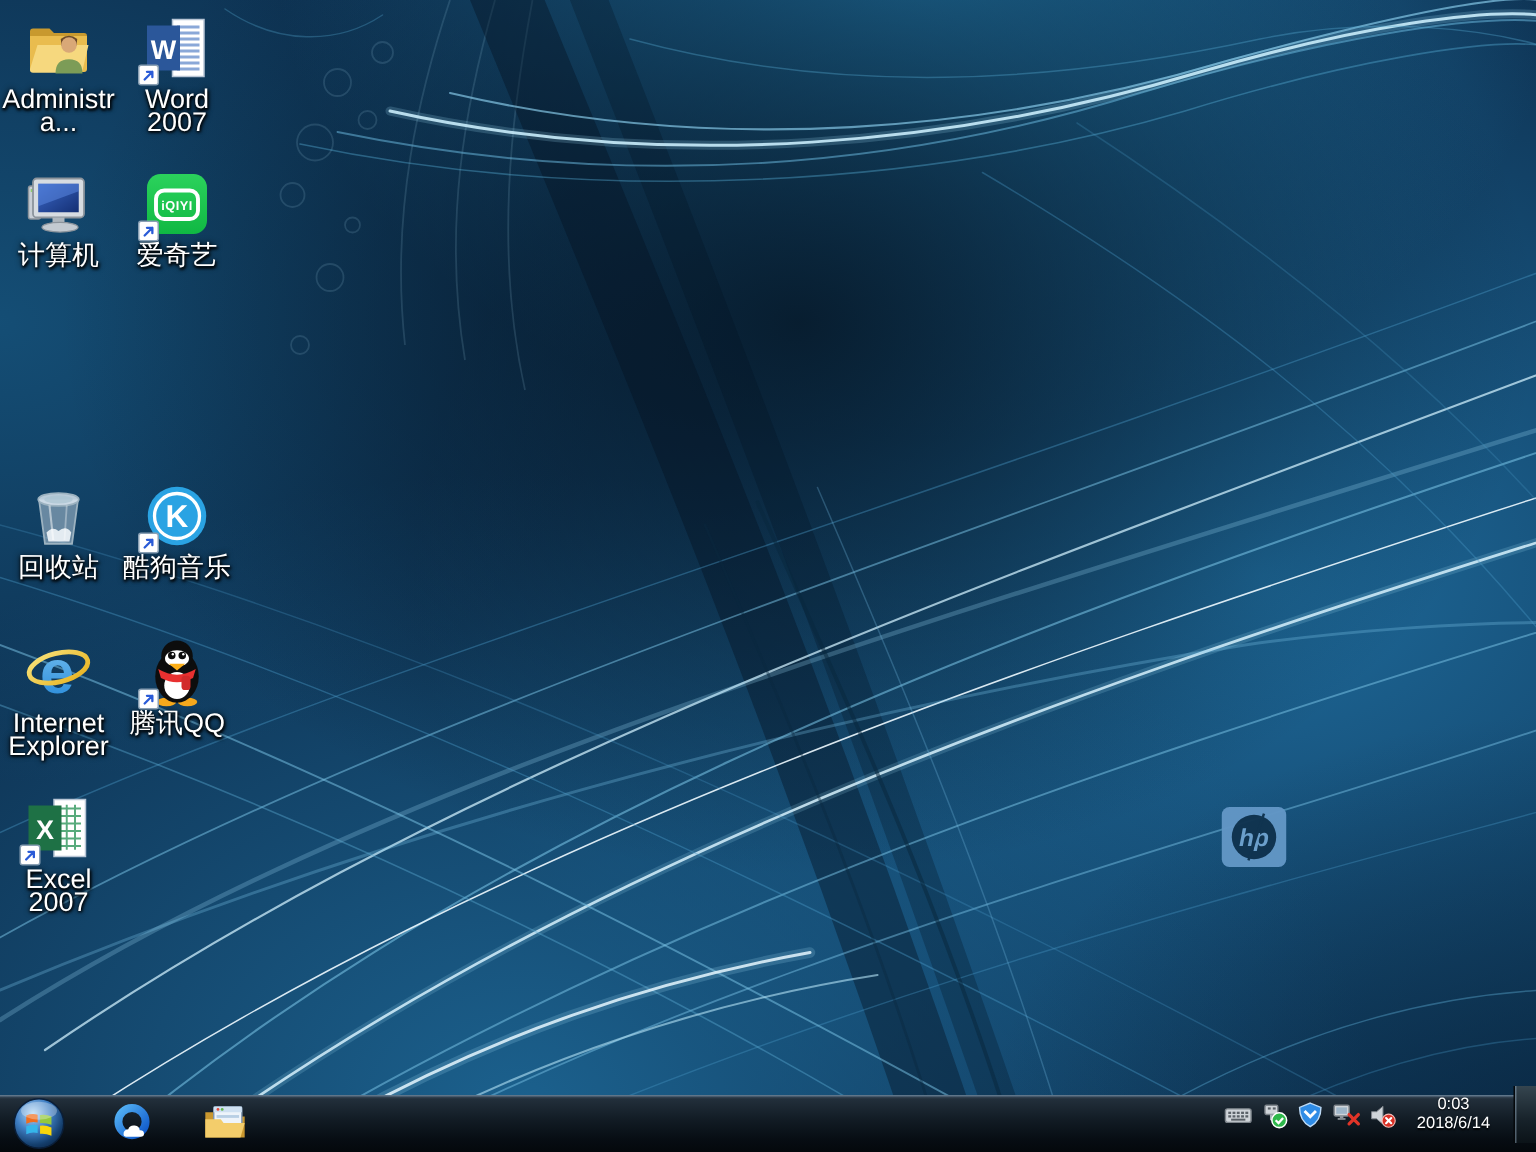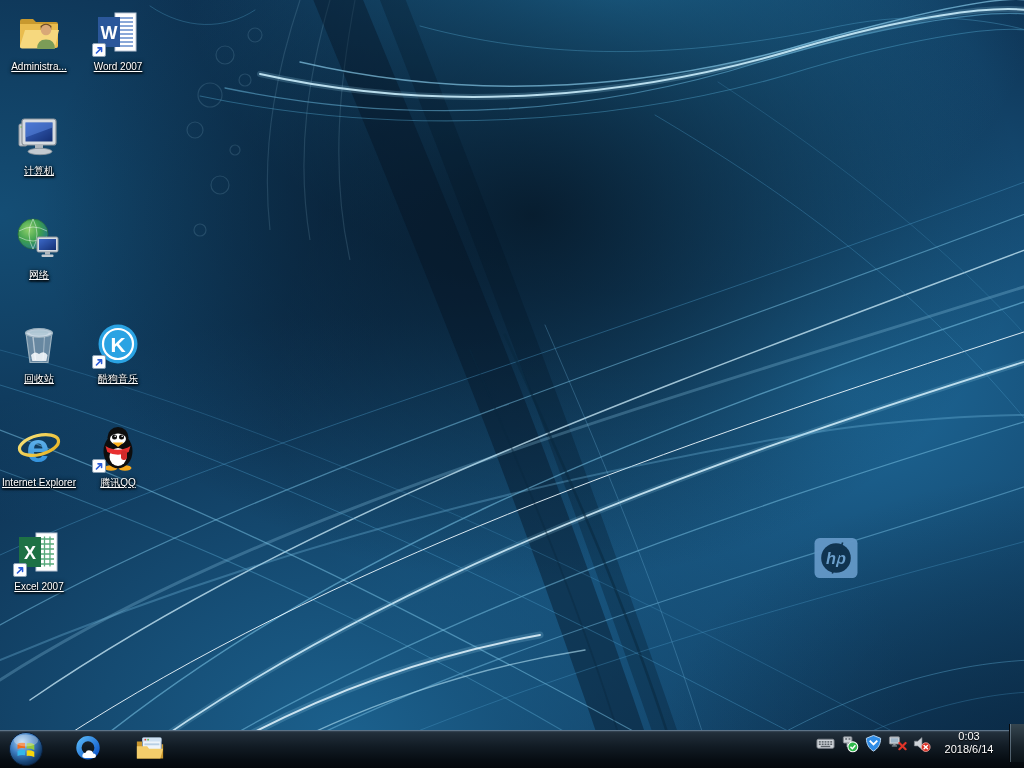--- a/index.html
+++ b/index.html
@@ -11,22 +11,22 @@
   
   .desktop-icon{position:absolute;width:78px;text-align:center;cursor:default;}
   .c0{left:0px}.c1{left:79px}
   .r0{top:8px}.r1{top:112px}.r2{top:216px}.r3{top:320px}
   .r4{top:424px}.r5{top:528px}.r6{top:632px}
   .art{width:48px;height:48px;margin:0 auto;position:relative;}
   .art>svg{width:48px;height:48px;display:block;}
   .sc{position:absolute;left:-2px;bottom:-1px;width:14px;height:14px;background:#fff;
       border:1px solid #8aa0b4;border-radius:2px;box-sizing:border-box;}
   .sc svg{width:100%;height:100%;display:block;}
-  .lbl{margin-top:3px;font-size:10px;line-height:15px;color:#fff;word-wrap:break-word;
-       text-shadow:0 1px 2px #000,0 0 4px rgba(0,0,0,.9),1px 1px 2px rgba(0,0,0,.85);text-decoration:underline;}
+  .lbl{margin-top:3px;font-size:18px;line-height:15px;color:#fff;word-wrap:break-word;
+       text-shadow:0 1px 2px #000,0 0 4px rgba(0,0,0,.9),1px 1px 2px rgba(0,0,0,.85);}
 
   
   .hp{position:absolute;left:807px;top:538px;width:58px;height:40px;opacity:.96;}
   .hp svg{width:100%;height:100%;display:block;}
 
   
   .taskbar{position:absolute;left:0;bottom:0;width:1024px;height:38px;
     background:linear-gradient(180deg,#46586a 0%,#222f3b 7%,#121c25 42%,#070d13 78%,#04080c 100%);
     box-shadow:inset 0 1px 0 rgba(150,180,205,.35);}
   .start{position:absolute;left:8px;top:1px;width:36px;height:36px;border:none;background:transparent;padding:0;}
@@ -238,34 +238,36 @@
       <rect x="7" y="7" width="34" height="26" rx="2.5" fill="#d7dce1" stroke="#8c949c" stroke-width="1.2"></rect>
       <rect x="10.5" y="10.5" width="27" height="19" fill="url(#gradScreen)"></rect>
       <path d="M10.5 10.5 h27 v5 l-27 10 Z" fill="#5a86e0" opacity=".55"></path>
       <rect x="20" y="33" width="8" height="3.5" fill="#aeb6bd"></rect>
       <ellipse cx="25" cy="39.5" rx="12" ry="3.2" fill="#c3cad1" stroke="#8c949c" stroke-width=".8"></ellipse>
     </svg>
       </div>
     <div class="lbl">计算机</div>
   </div>
 
-
-  <div class="desktop-icon c0 r2">
-    <div class="art">
-        <svg viewBox="0 0 48 48">
-      <circle cx="18" cy="18" r="15" fill="url(#gradGlobe)" stroke="#2a6e3e" stroke-width=".8"></circle>
-      <path d="M4 15 q14-8 28 0 M4 21 q14 8 28 0 M18 3 q-8 15 0 30 M18 3 q8 15 0 30" stroke="rgba(255,255,255,.45)" fill="none" stroke-width="1"></path>
-      <rect x="22" y="21" width="21" height="15" rx="1.5" fill="#d7dce1" stroke="#8c949c"></rect>
-      <rect x="24" y="23" width="17" height="11" fill="url(#gradScreen)"></rect>
-      <rect x="30" y="36" width="5" height="2.5" fill="#aeb6bd"></rect>
-      <rect x="26.5" y="38.5" width="12" height="2.5" rx="1" fill="#c3cad1"></rect>
-    </svg>
-      </div>
-    <div class="lbl">网络</div>
-  </div>
+  <div class="desktop-icon c1 r1">
+    <div class="art">
+        <svg viewBox="0 0 48 48">
+      <rect x="4" y="4" width="40" height="40" rx="9" fill="url(#gradIq)"></rect>
+      <rect x="10" y="15" width="28" height="19" rx="5.5" fill="none" stroke="#fff" stroke-width="2.6"></rect>
+      <text x="24" y="28" text-anchor="middle" font-size="8.5" font-weight="bold" fill="#fff" letter-spacing=".3">iQIYI</text>
+    </svg>
+      <span class="sc">
+          <svg viewBox="0 0 14 14">
+        <path d="M4 10.5 L10 4.5 M10 4.5 h-4.2 M10 4.5 v4.2" stroke="#2a5bd7" stroke-width="1.8" fill="none" stroke-linecap="round" stroke-linejoin="round"></path>
+      </svg>
+        </span>
+    </div>
+    <div class="lbl">爱奇艺</div>
+  </div>
+
 
 
   <div class="desktop-icon c0 r3">
     <div class="art">
         <svg viewBox="0 0 48 48">
       <path d="M11 13 L15 42.5 H33 L37 13" fill="rgba(210,225,235,.45)" stroke="#9cb2c0" stroke-width="1.2"></path>
       <path d="M16 35 q4-4.5 8-1 q5-4 8.5 1 l-1.2 6 h-14 Z" fill="#eef3f7" opacity=".92"></path>
       <ellipse cx="24" cy="13" rx="13.5" ry="4.3" fill="rgba(228,238,246,.8)" stroke="#9cb2c0" stroke-width="1.2"></ellipse>
       <ellipse cx="24" cy="13" rx="9.5" ry="2.7" fill="rgba(170,195,210,.7)"></ellipse>
       <path d="M18 17 L20.5 40" stroke="rgba(255,255,255,.5)" stroke-width="1.4"></path>

